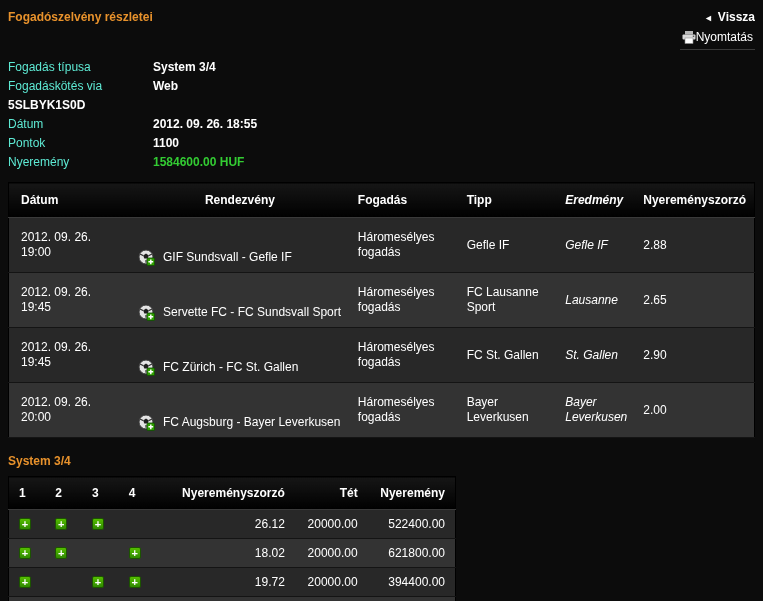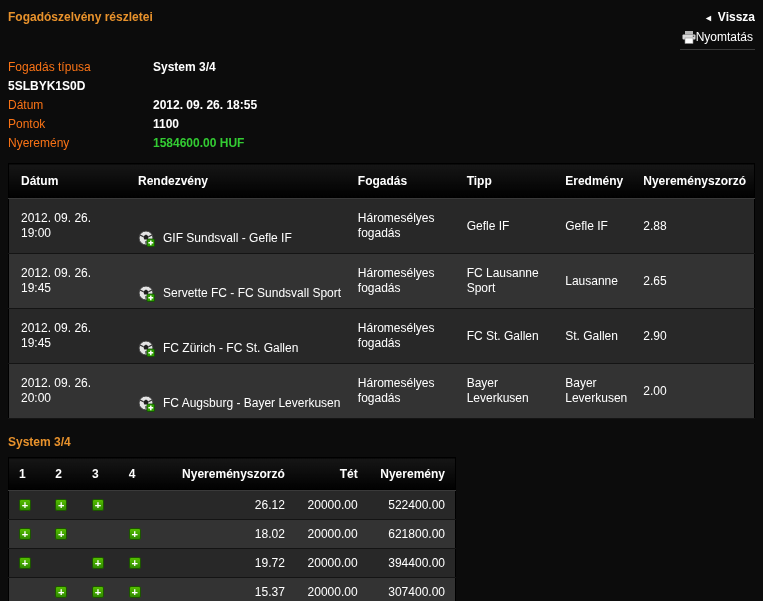--- a/index.html
+++ b/index.html
@@ -18,42 +18,42 @@
   .page-title { color: #e8922c; font-size: 12px; font-weight: bold; }
   .back-link { display: inline-flex; align-items: center; gap: 5px; color: #fff; font-weight: bold; cursor: pointer; text-decoration: none; }
   .back-arrow { font-size: 9px; line-height: 1; position: relative; top: 1px; }
 
   .print-row { text-align: right; margin-top: 6px; margin-bottom: 8px; }
   .print-link { display: inline-flex; align-items: center; gap: 0; color: #fff; cursor: pointer; text-decoration: none; padding: 0 2px 5px 2px; border-bottom: 1px solid #3a3a3a; }
 
   
   .details { margin-bottom: 10px; }
   .drow { display: flex; line-height: 19px; }
-  .dlabel { width: 145px; color: #f97316; }
+  .dlabel { width: 145px; color: #5eead4; }
   .dvalue { font-weight: bold; color: #fff; }
   .dvalue.win { color: #33cc33; }
 
   
   table { border-collapse: collapse; border: 1px solid #000; }
   thead th {
     background: linear-gradient(#161616, #000);
     color: #fff; font-weight: bold; text-align: left;
     padding: 10px 8px; font-size: 12px;
   }
   tbody tr:nth-child(odd) td { background: #282828; }
   tbody tr:nth-child(even) td { background: #333333; }
   tbody td { padding: 6px 8px; border-bottom: 1px solid #141414; border-top: 1px solid #3a3a3a; vertical-align: middle; line-height: 15px; }
 
   
   table.bets { width: 747px; }
   table.bets th:nth-child(1), table.bets td:nth-child(1) { width: 126px; padding-left: 12px; }
-  table.bets th:nth-child(2), table.bets td:nth-child(2) { width: 228px; }
+  table.bets th:nth-child(2), table.bets td:nth-child(2) { width: 228px; text-align: center; }
   table.bets th:nth-child(3), table.bets td:nth-child(3) { width: 110px; }
   table.bets th:nth-child(4), table.bets td:nth-child(4) { width: 100px; }
-  table.bets th:nth-child(5), table.bets td:nth-child(5) { width: 78px; }
+  table.bets th:nth-child(5), table.bets td:nth-child(5) { width: 78px; font-style: italic; }
   table.bets th:nth-child(6), table.bets td:nth-child(6) { width: 105px; }
   table.bets tbody td { height: 42px; }
   .event-cell { display: flex; align-items: center; gap: 8px; margin-top: 25px; }
   .ball { display: inline-block; width: 17px; height: 17px; flex: 0 0 17px; }
 
   
   .section-title { color: #e8922c; font-size: 12px; font-weight: bold; margin: 16px 0 8px 0; }
   table.system { width: 448px; }
   table.system th { padding: 9px 8px; }
   table.system th.sel, table.system td.sel { width: 37px; padding-left: 10px; }
@@ -95,20 +95,24 @@
       <span>Nyomtatás</span>
     </a>
   </div>
 
   <div class="details">
     <div class="drow">
       <span class="dlabel">Fogadás típusa</span>
       <span class="dvalue">System 3/4</span>
     </div>
     <div class="drow">
+      <span class="dlabel">Fogadáskötés via</span>
+      <span class="dvalue">Web</span>
+    </div>
+    <div class="drow">
       <span class="dvalue">5SLBYK1S0D</span>
     </div>
     <div class="drow">
       <span class="dlabel">Dátum</span>
       <span class="dvalue">2012. 09. 26. 18:55</span>
     </div>
     <div class="drow">
       <span class="dlabel">Pontok</span>
       <span class="dvalue">1100</span>
     </div>

